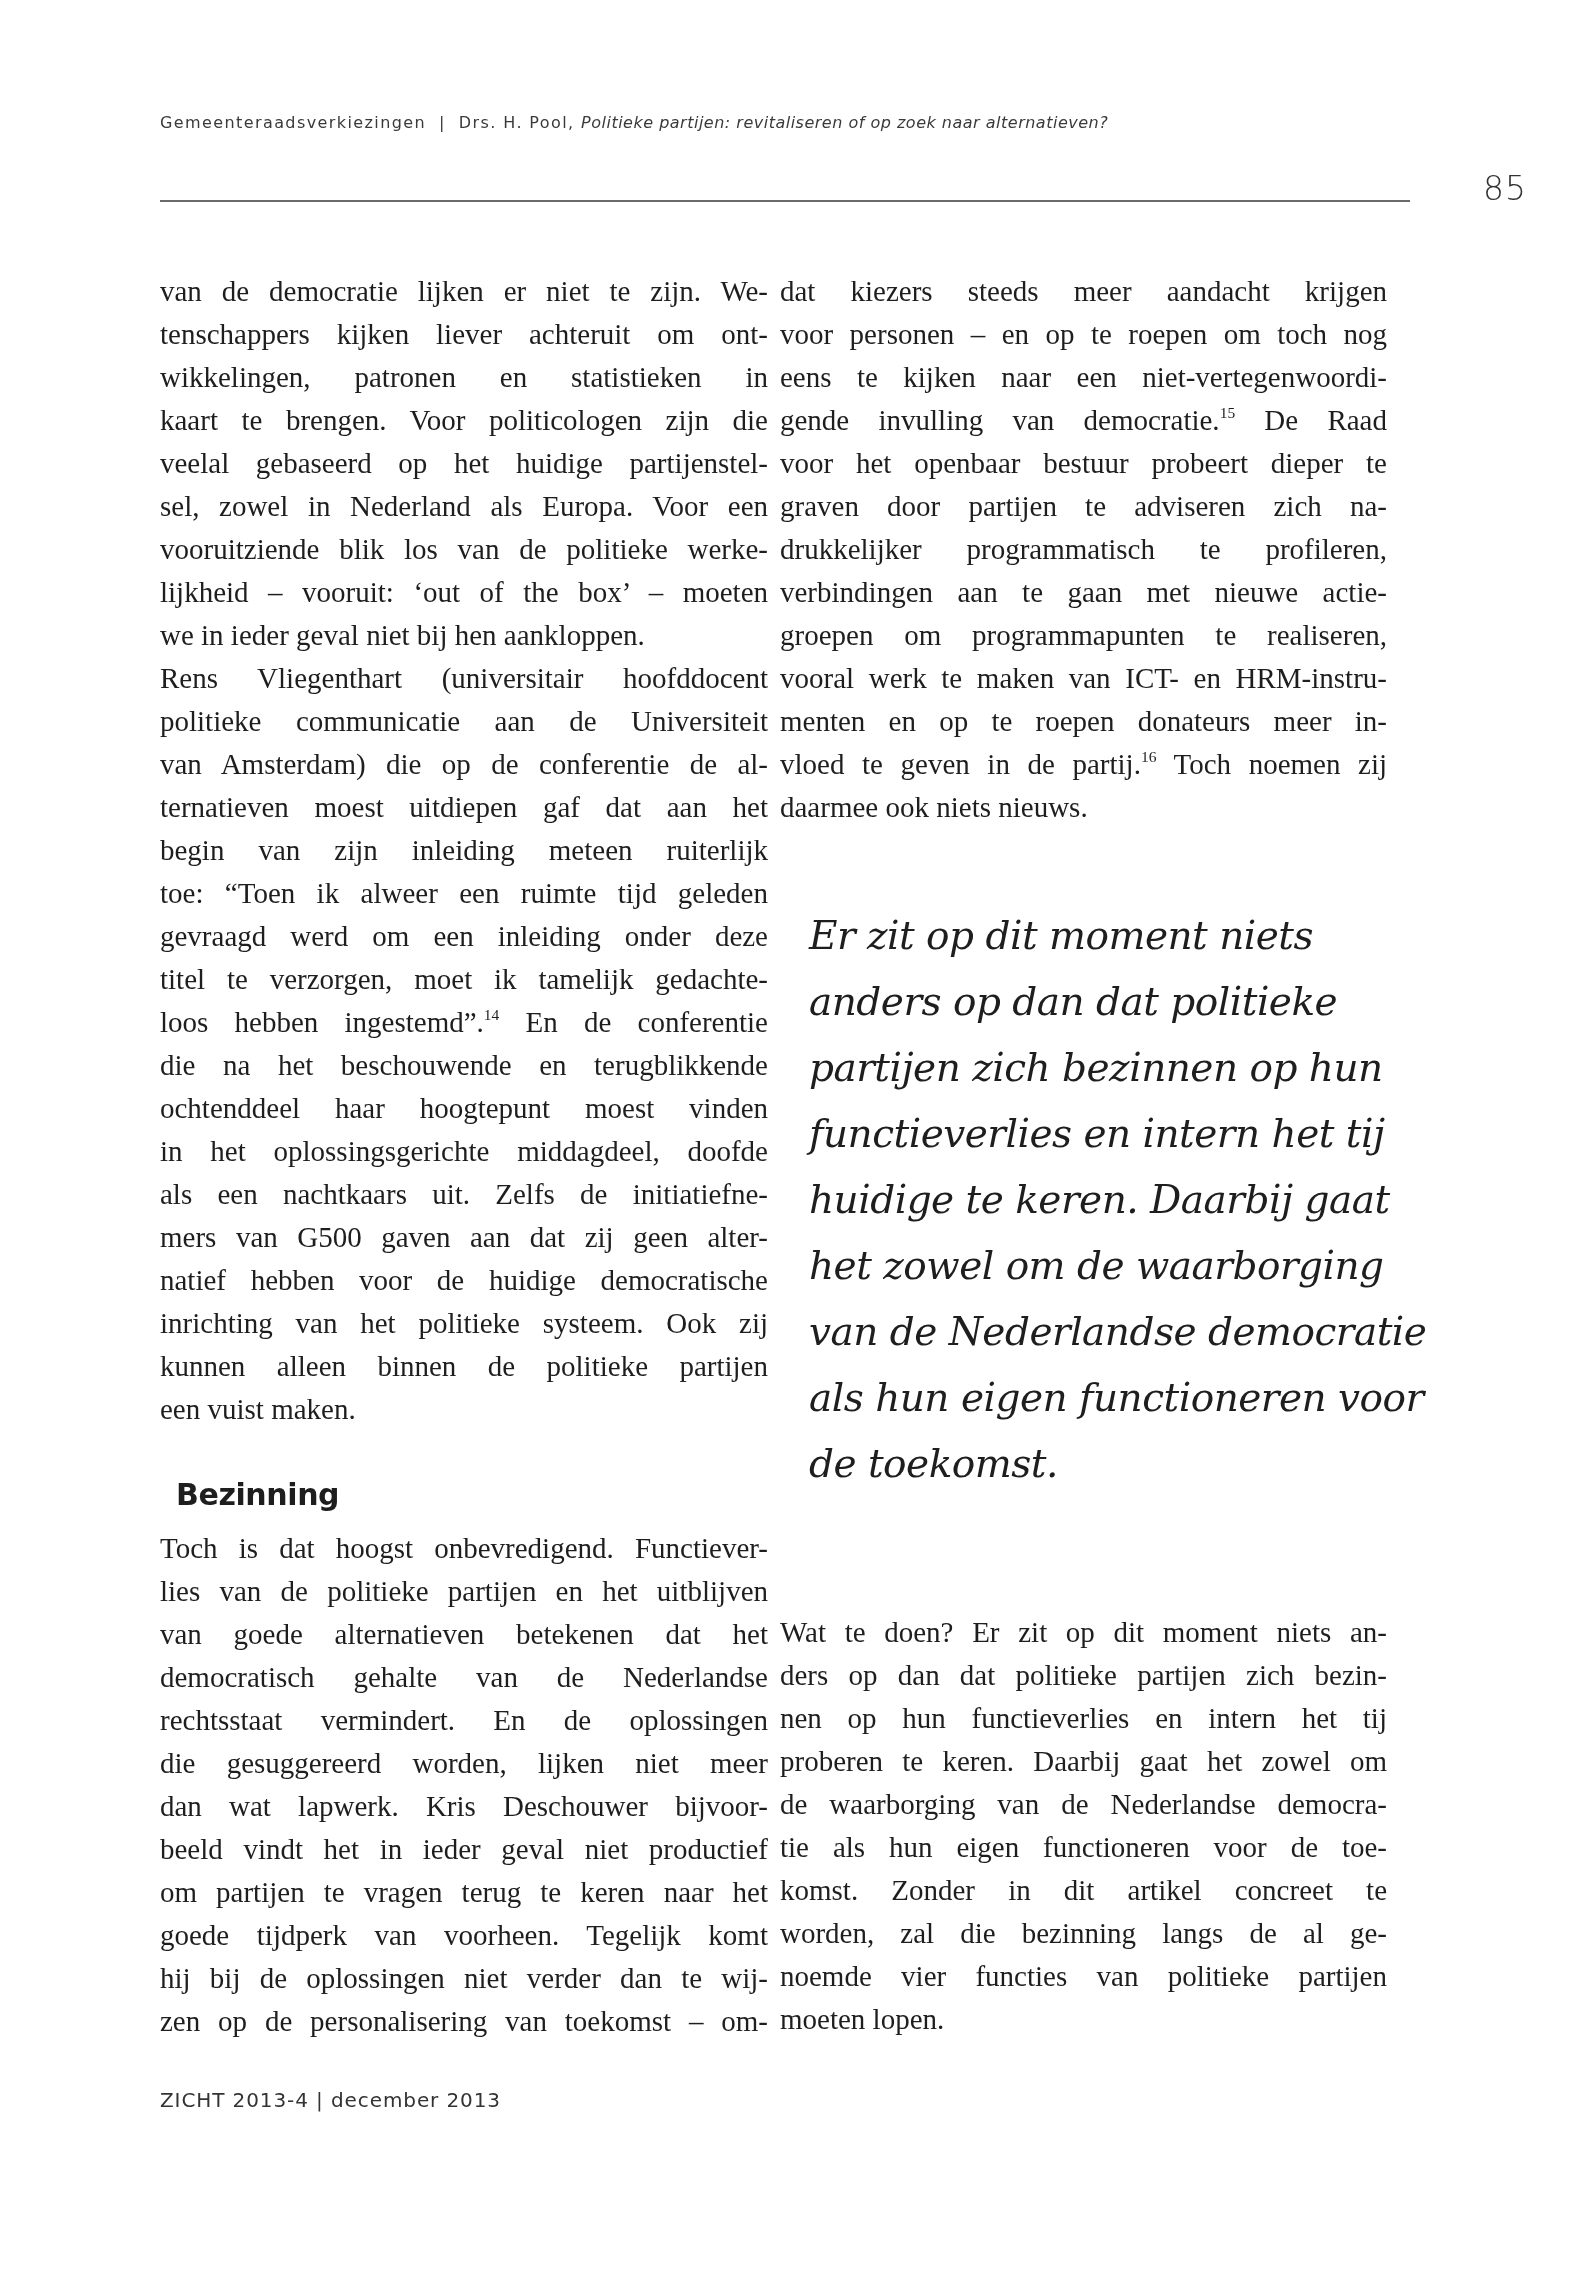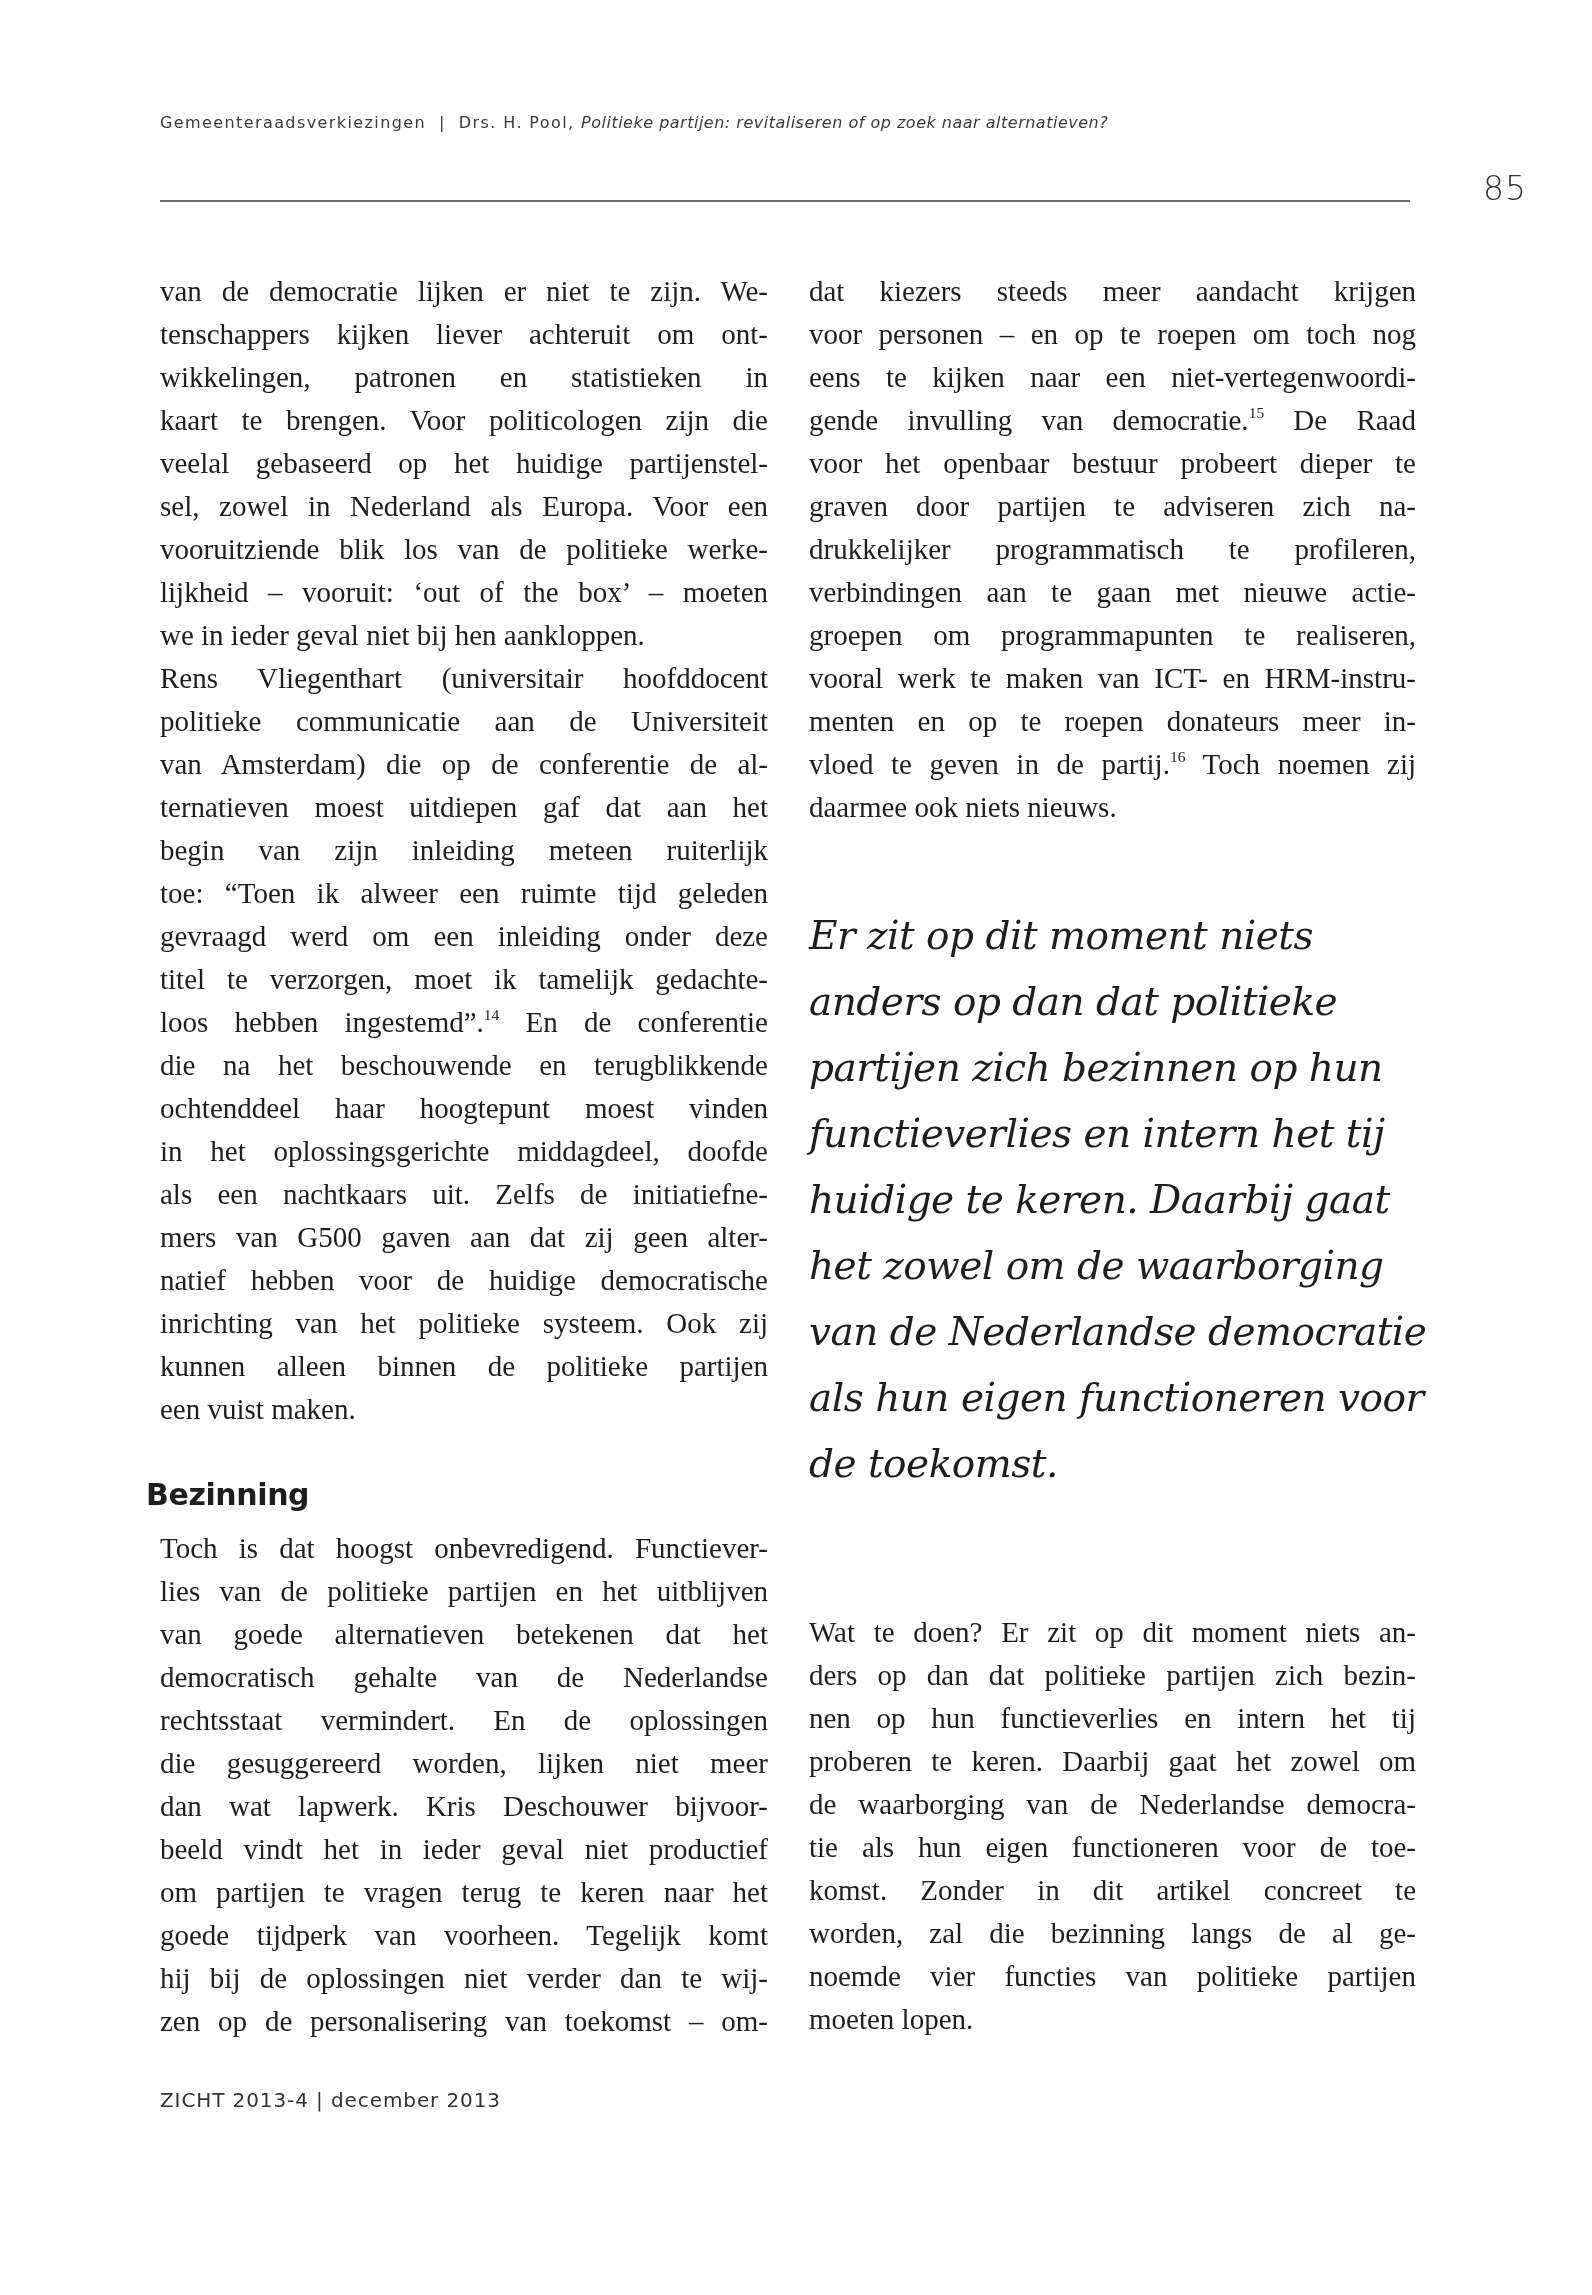--- a/index.html
+++ b/index.html
@@ -11,26 +11,26 @@
   }
   .running-head .ital { font-style:italic; letter-spacing:0.5px;text-align:center; }
   .head-rule { position:absolute; left:160px; top:200px; width:1250px; height:1.7px; background:#6a6a6a; }
   .page-number {
     position:absolute; left:1483px; top:169px;
     font-family:"DejaVu Sans", sans-serif; font-size:33px; font-weight:300; color:#333;
     letter-spacing:0.9px;
   }
   .col { position:absolute; font-family:"Liberation Serif", serif; font-size:29px; line-height:43px; color:#1e1e1e; }
   .col-left { left:160px; top:270px; width:608px; }
-  .col-right { left:809px; top:270px; width:607px; }
+  .col-right { left:780px; top:270px; width:607px; }
   .line { display:block; white-space:nowrap; text-align:justify; text-align-last:justify; height:43px; }
   .line.last { text-align-last:left; }
   sup { font-size:15.5px; line-height:0; vertical-align:super; position:relative; top:-1.7px; }
   .section-heading {
-    position:absolute; left:146px; top:1477px;
+    position:absolute; left:176px; top:1477px;
     font-family:"DejaVu Sans", sans-serif; font-weight:bold; font-size:30px; color:#1e1e1e; letter-spacing:-0.4px;
   }
   .col-left-2 { top:1527px; }
   .pull-quote {
     position:absolute; left:809px; top:903px; width:608px;
     font-family:"DejaVu Serif", serif; font-style:italic; font-size:39px; line-height:66px;
     color:#1e1e1e; letter-spacing:-0.5px;
   }
   .pull-quote .pq-line { display:block; white-space:nowrap; height:66px; }
   .col-right-2 { top:1611px; }

